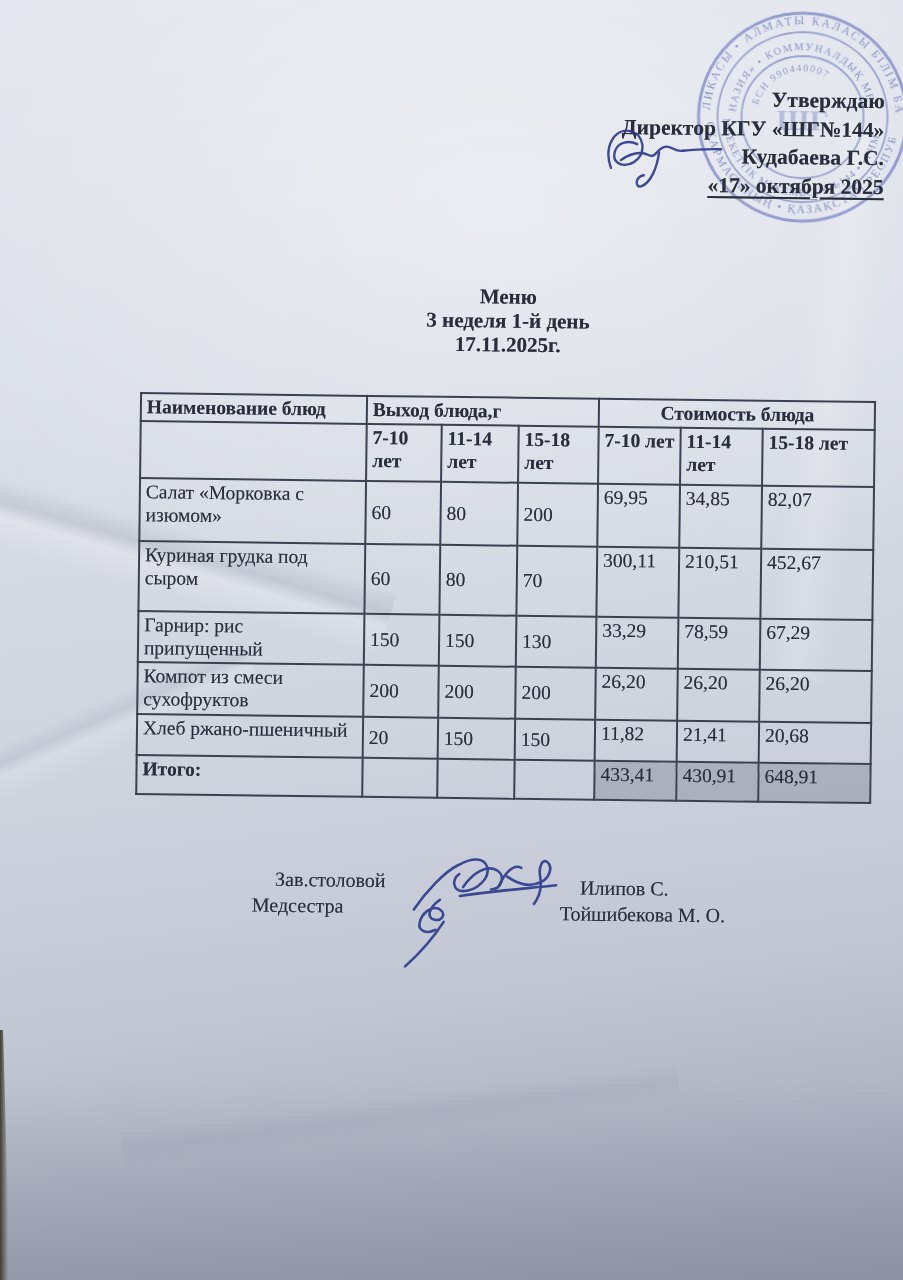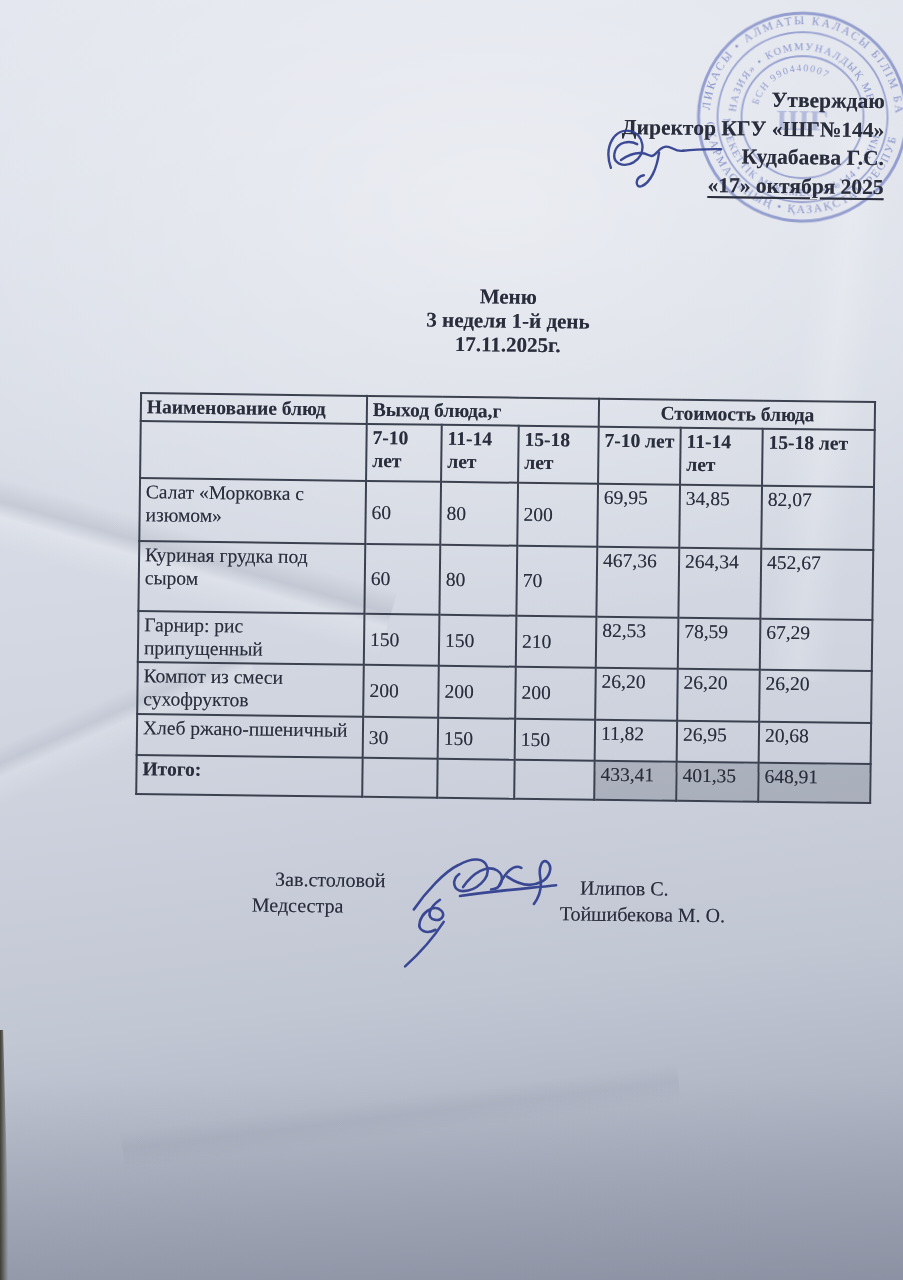--- a/index.html
+++ b/index.html
@@ -170,58 +170,58 @@
         <td class="wcell">200</td>
         <td>69,95</td>
         <td>34,85</td>
         <td>82,07</td>
       </tr>
       <tr style="height:70px">
         <td>Куриная грудка под сыром</td>
         <td class="wcell">60</td>
         <td class="wcell">80</td>
         <td class="wcell">70</td>
-        <td>467,36</td>
-        <td>264,34</td>
+        <td>300,11</td>
+        <td>210,51</td>
         <td>452,67</td>
       </tr>
       <tr style="height:37px">
         <td>Гарнир: рис припущенный</td>
         <td class="wcell">150</td>
         <td class="wcell">150</td>
-        <td class="wcell">210</td>
-        <td>82,53</td>
+        <td class="wcell">130</td>
+        <td>33,29</td>
         <td>78,59</td>
         <td>67,29</td>
       </tr>
       <tr style="height:52px">
         <td>Компот из смеси сухофруктов</td>
         <td class="wcell">200</td>
         <td class="wcell">200</td>
         <td class="wcell">200</td>
         <td>26,20</td>
         <td>26,20</td>
         <td>26,20</td>
       </tr>
       <tr style="height:41px">
         <td>Хлеб ржано-пшеничный</td>
-        <td class="wcell">30</td>
+        <td class="wcell">20</td>
         <td class="wcell">150</td>
         <td class="wcell">150</td>
         <td>11,82</td>
-        <td>26,95</td>
+        <td>21,41</td>
         <td>20,68</td>
       </tr>
       <tr class="total" style="height:39px">
         <td class="lbl">Итого:</td>
         <td></td>
         <td></td>
         <td></td>
         <td class="shade">433,41</td>
-        <td class="shade">401,35</td>
+        <td class="shade">430,91</td>
         <td class="shade">648,91</td>
       </tr>
     </tbody>
       </table>
 
     <div class="sig-roles role1">Зав.столовой</div>
     <div class="sig-roles role2">Медсестра</div>
     <div class="sig-roles name1">Илипов С.</div>
     <div class="sig-roles name2">Тойшибекова М. О.</div>
 

